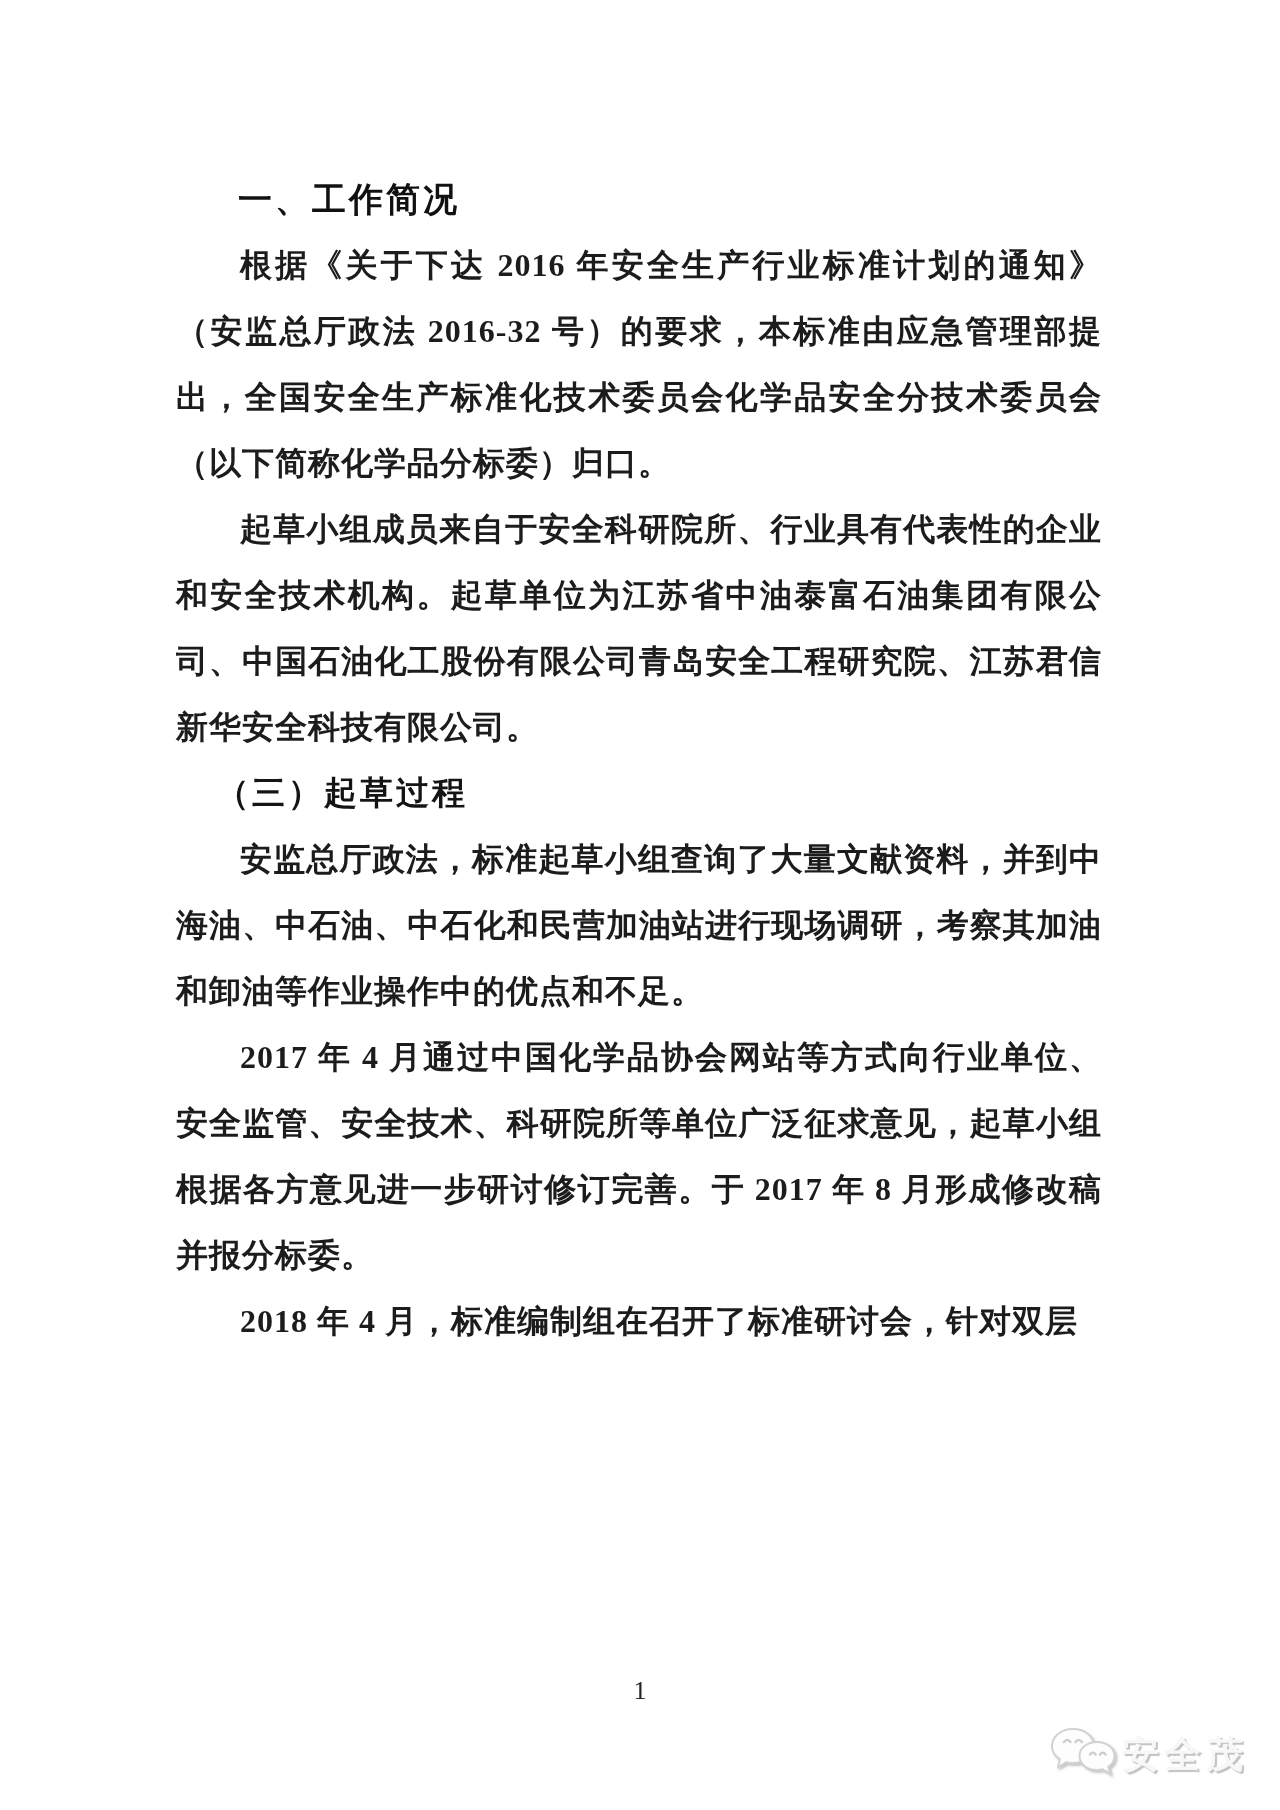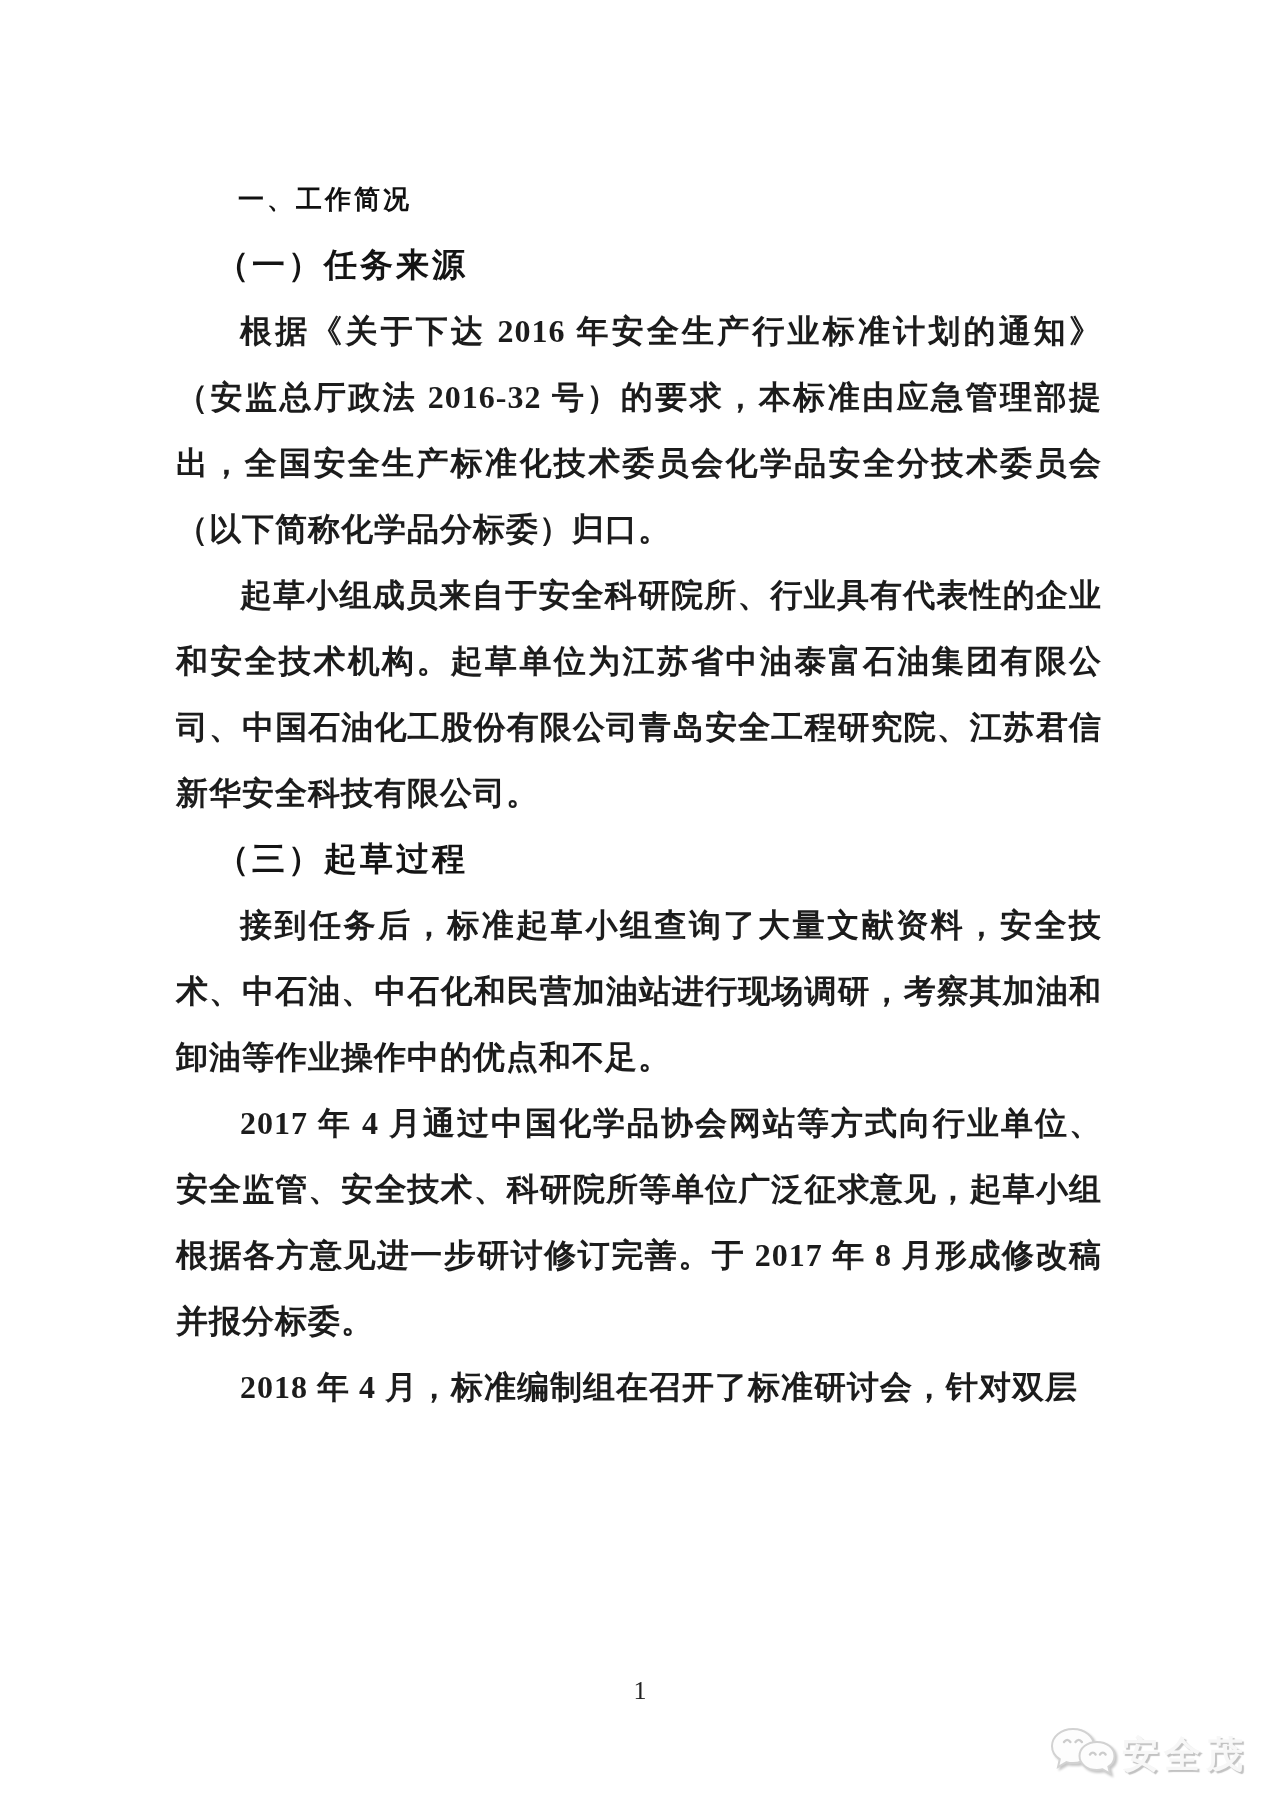--- a/index.html
+++ b/index.html
@@ -23,21 +23,21 @@
     top: 166px;
     width: 926px;
     font-size: 32px;
     line-height: 66px;
     text-align: justify;
   }
   .doc-title {
     margin: 0;
     font-family: "Liberation Sans", sans-serif;
     font-weight: bold;
-    font-size: 26px;
+    font-size: 34px;
     line-height: 66px;
     text-indent: 62px;
     letter-spacing: 3px;
     text-align: left;
     color: #111;
   }
   .sec-heading {
     margin: 0;
     font-weight: bold;
     font-size: 33px;
@@ -84,27 +84,26 @@
   }
 </style>
 </head>
 <body>
 
 <div class="page">
 
   <div class="content">
     <h1 class="doc-title">一、工作简况</h1>
 
-    <h2 class="sec-heading">（一）任务来源</h2>
     <p class="body-para">根据《关于下达 2016 年安全生产行业标准计划的通知》（安监总厅政法 2016-32 号）的要求，本标准由应急管理部提出，全国安全生产标准化技术委员会化学品安全分技术委员会（以下简称化学品分标委）归口。</p>
 
     <p class="body-para">起草小组成员来自于安全科研院所、行业具有代表性的企业和安全技术机构。起草单位为江苏省中油泰富石油集团有限公司、中国石油化工股份有限公司青岛安全工程研究院、江苏君信新华安全科技有限公司。</p>
 
     <h2 class="sec-heading">（三）起草过程</h2>
-    <p class="body-para">接到任务后，标准起草小组查询了大量文献资料，安全技术、中石油、中石化和民营加油站进行现场调研，考察其加油和卸油等作业操作中的优点和不足。</p>
+    <p class="body-para">安监总厅政法，标准起草小组查询了大量文献资料，并到中海油、中石油、中石化和民营加油站进行现场调研，考察其加油和卸油等作业操作中的优点和不足。</p>
     <p class="body-para">2017 年 4 月通过中国化学品协会网站等方式向行业单位、安全监管、安全技术、科研院所等单位广泛征求意见，起草小组根据各方意见进一步研讨修订完善。于 2017 年 8 月形成修改稿并报分标委。</p>
     <p class="body-para">2018 年 4 月，标准编制组在召开了标准研讨会，针对双层</p>
   </div>
 
   <div class="page-number">1</div>
 
   <div class="watermark">
     <span class="watermark-icon">
       <svg width="74" height="54" viewBox="0 0 74 54">
         <g fill="#fdfdfd" stroke="#d2d2d2" stroke-width="2">

